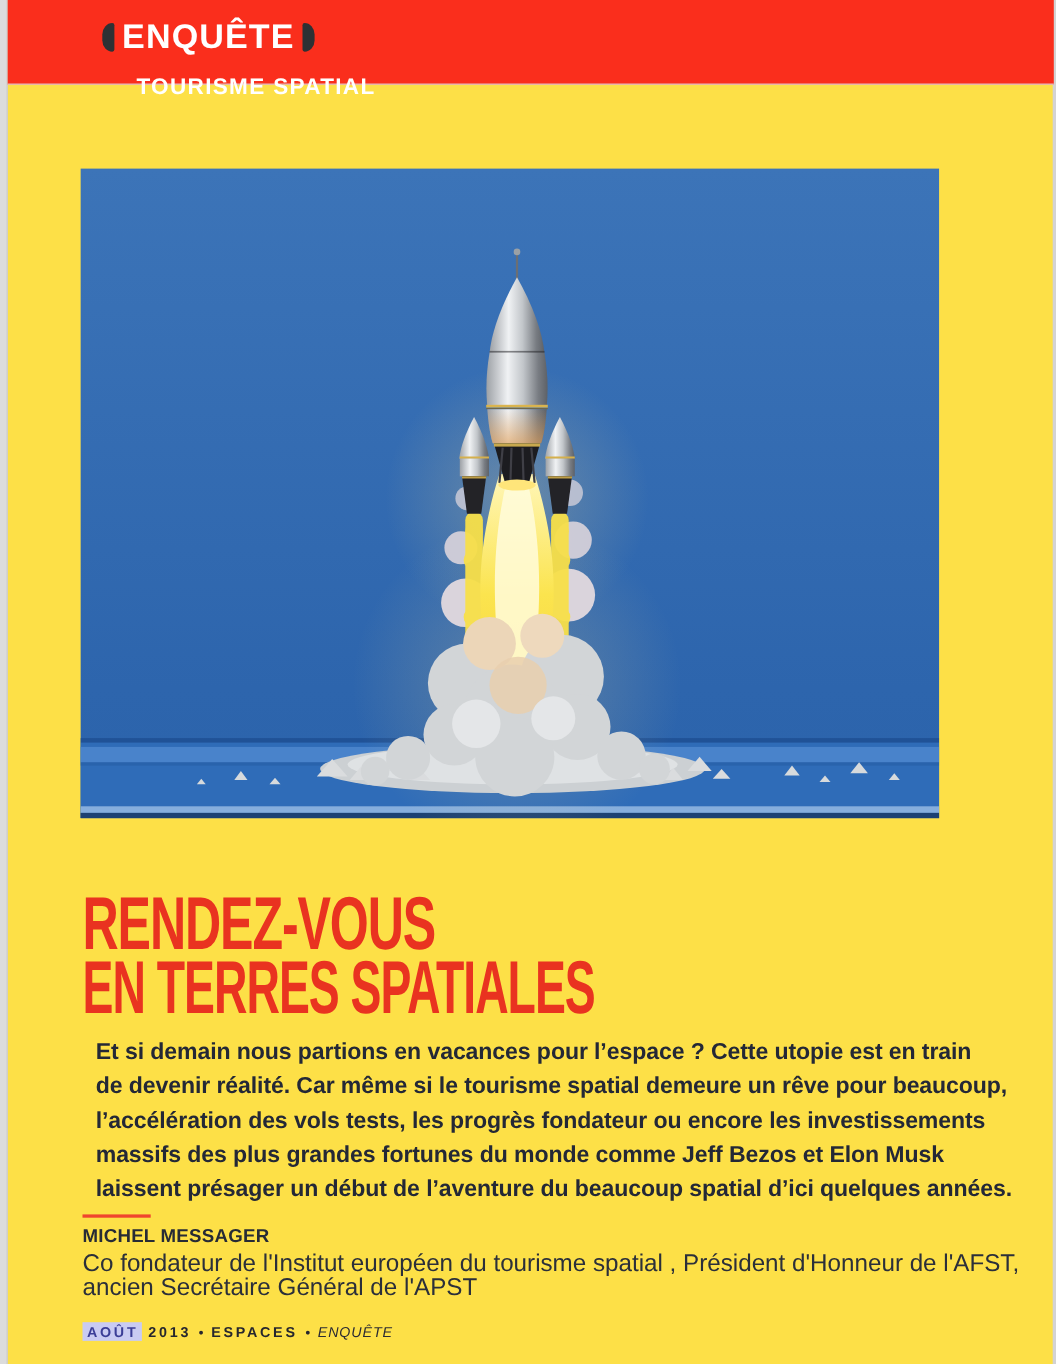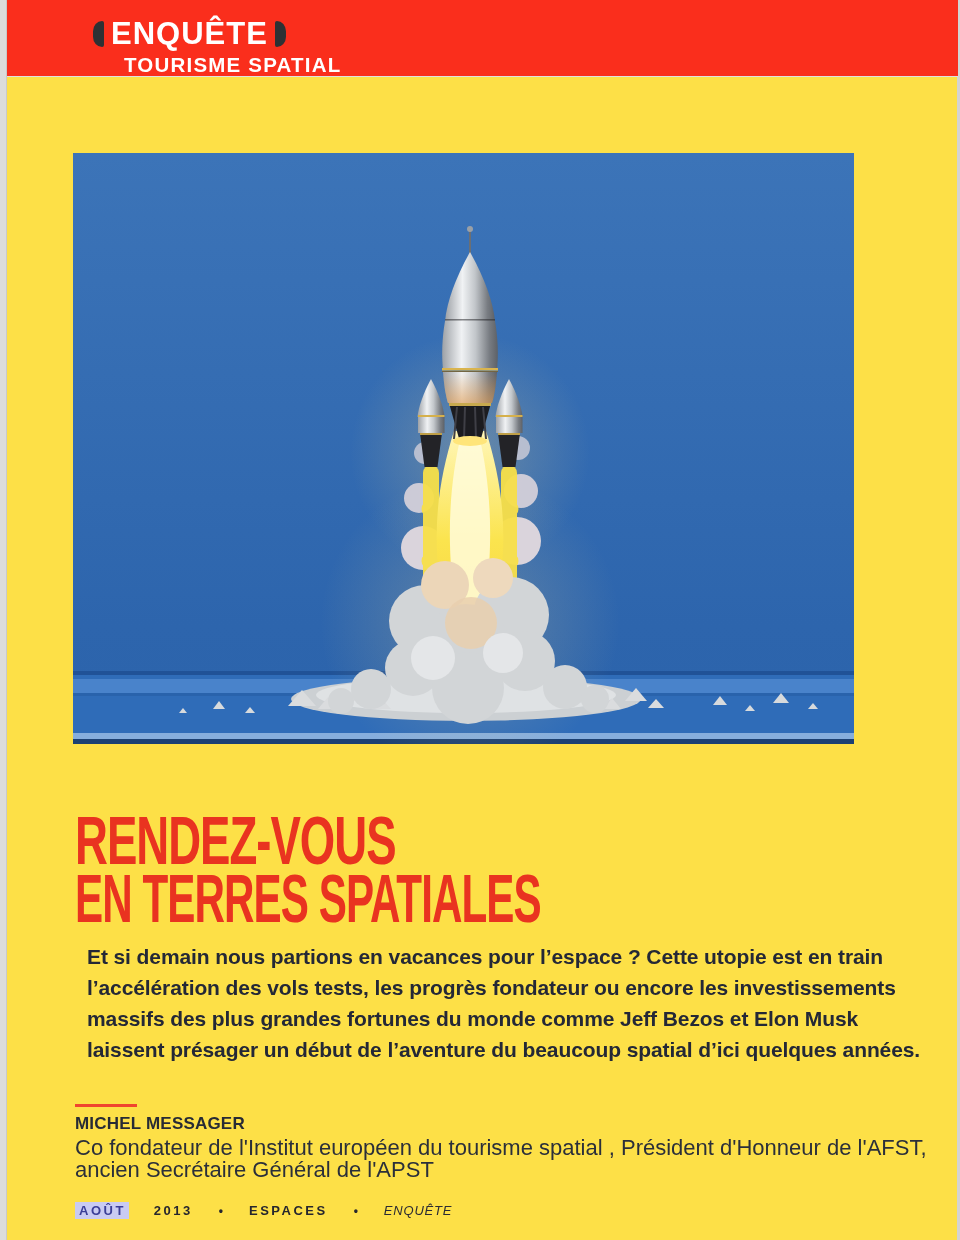--- a/index.html
+++ b/index.html
@@ -26,21 +26,21 @@
   .bracket {
     display:inline-block; width:11px; height:26px; background:#2e3134;
   }
   .bracket.left  { border-radius:14px 3px 3px 14px / 16px 3px 3px 16px; }
   .bracket.right { border-radius:3px 14px 14px 3px / 3px 16px 16px 3px; }
   .kicker-label {
     color:#ffffff; font-size:31px; font-weight:800; letter-spacing:1px;
     line-height:30px;
   }
   .kicker-subject {
-    margin-left:31px; margin-top:2px; color:#ffffff; font-size:20.5px;
+    margin-left:31px; margin-top:16px; color:#ffffff; font-size:20.5px;
     font-weight:700; letter-spacing:1.2px; line-height:24px;
   }
   
   .hero {
     position:absolute; left:73px; top:153px; width:781px; height:591px;
     overflow:hidden;
   }
   .hero svg { display:block; width:100%; height:100%; }
   
   .headline { position:absolute; left:75px; top:811px; color:#e93320; }
@@ -65,21 +65,21 @@
     position:absolute; left:75px; top:1114px; color:#272b35;
     font-size:17px; font-weight:800; letter-spacing:0.2px;
   }
   .author-desc {
     position:absolute; left:75px; top:1137px; color:#2b2f3a;
     font-size:22px; font-weight:400; line-height:22px; white-space:nowrap;
   }
   
   .folio {
     position:absolute; left:75px; top:1202px; font-size:13px; color:#26262e;
-    display:flex; align-items:center;gap:19px;
+    display:flex; align-items:center;
   }
   .folio .month {
     background:#c9cbf2; color:#3b3e97; font-weight:700; letter-spacing:2.5px;
     padding:1px 3px 1px 4px;
   }
   .folio .bold-part { font-weight:700; letter-spacing:2.5px; margin-left:6px; }
   .folio .dot { font-weight:700; margin:0 7px; font-size:12px; }
   .folio .section-italic {
     font-style:italic; font-weight:500; letter-spacing:0.8px; color:#2b2b33;
   }
@@ -247,20 +247,21 @@
     </svg>
   </div>
 
   <div class="headline">
     <div class="hl l1">RENDEZ-VOUS</div>
     <div class="hl l2">EN TERRES SPATIALES</div>
   </div>
 
   <div class="lede">
     <div>Et si demain nous partions en vacances pour l’espace ? Cette utopie est en train</div>
+    <div>de devenir réalité. Car même si le tourisme spatial demeure un rêve pour beaucoup,</div>
     <div>l’accélération des vols tests, les progrès fondateur ou encore les investissements</div>
     <div>massifs des plus grandes fortunes du monde comme Jeff Bezos et Elon Musk</div>
     <div>laissent présager un début de l’aventure du beaucoup spatial d’ici quelques années.</div>
   </div>
 
   <div class="byline-rule"></div>
   <div class="author-name">MICHEL MESSAGER</div>
   <div class="author-desc">
     <div>Co fondateur de l'Institut européen du tourisme spatial , Président d'Honneur de l'AFST,</div>
     <div>ancien Secrétaire Général de l'APST</div>

